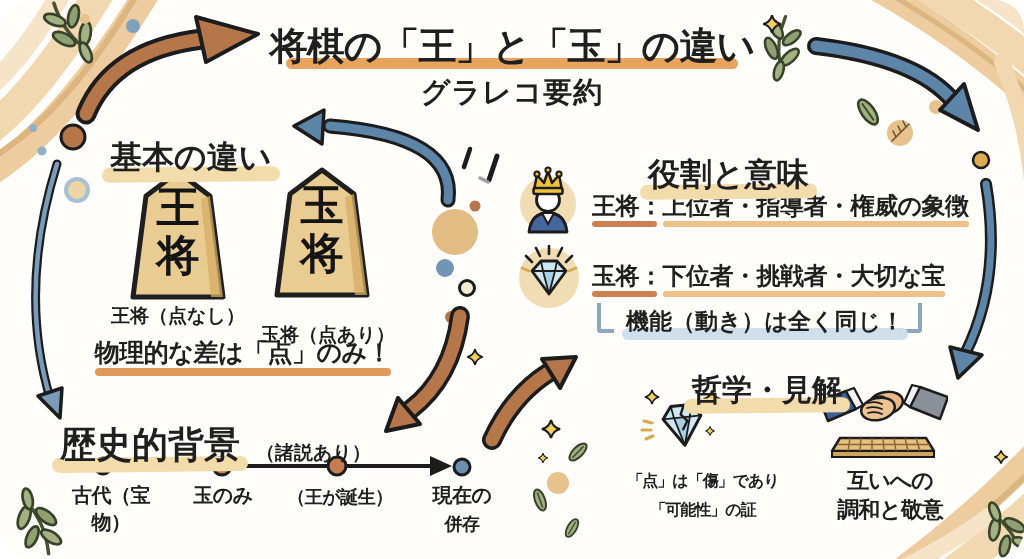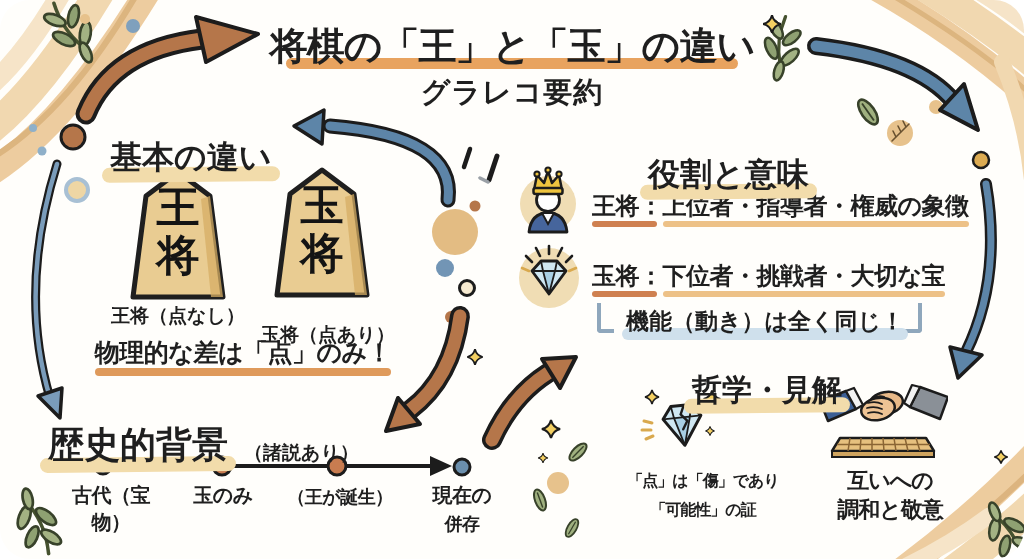--- a/index.html
+++ b/index.html
@@ -23,21 +23,21 @@
 
   .title-wrap{left:252px;top:22px;width:520px;text-align:center;}
   .title-main{position:relative;z-index:1;font-size:38px;font-weight:900;letter-spacing:-1px;line-height:48px;}
   .title-main::after{content:"";position:absolute;left:34px;right:34px;bottom:1px;height:11px;
     background:#e8a35f;border-radius:6px;z-index:-1;}
   .subtitle{font-size:29px;font-weight:900;letter-spacing:1px;margin-top:3px;}
 
   .h-basic{left:110px;top:114px;font-size:32px;font-weight:900;}
   .h-roles{left:648px;top:131px;font-size:32px;font-weight:900;}
   .h-phil{left:692px;top:348px;font-size:30px;font-weight:900;}
-  .h-hist{left:48px;top:399px;display:flex;align-items:flex-end;}
+  .h-hist{left:60px;top:399px;display:flex;align-items:flex-end;}
   .h-hist .main{font-size:36px;font-weight:900;}
   .h-hist .note{font-size:19px;font-weight:800;margin:0 0 4px 16px;}
 
   
   .piece{width:112px;height:134px;}
   .piece svg{position:absolute;left:0;top:0;}
   .pc-top,.pc-bot{position:absolute;left:0;width:100%;text-align:center;
     font-size:43px;font-weight:900;line-height:46px;color:#141414;}
   .pc-top{top:16px;}
   .pc-bot{top:64px;}

